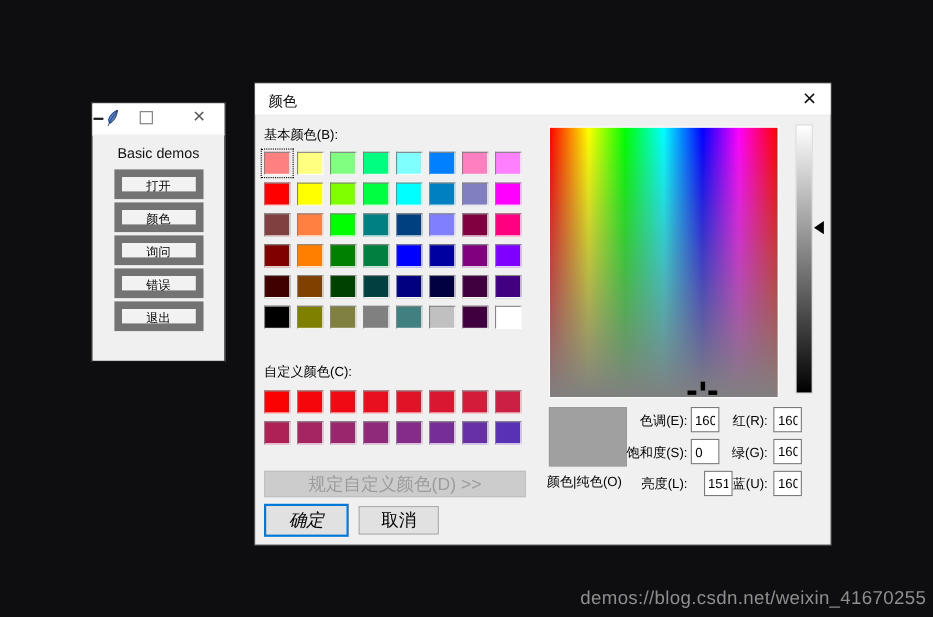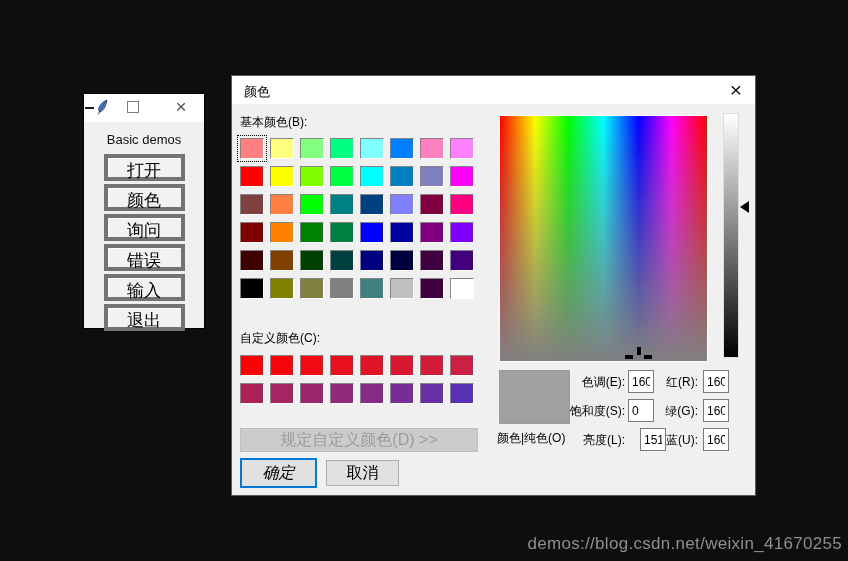--- a/index.html
+++ b/index.html
@@ -12,21 +12,21 @@
   .demo-titlebar{position:relative;height:28px;background:#ffffff;border-bottom:1px solid #f2f2f2;}
   .dash-icon{position:absolute;left:1px;top:13px;width:9px;height:2px;background:#1a1a1a;}
   .feather-icon{position:absolute;left:10px;top:5px;width:16px;height:17px;}
   .maxbox-icon{position:absolute;left:43px;top:7px;width:12px;height:12px;
                border:1px solid #7a7a7a;box-sizing:border-box;background:#fff;}
   .demo-close{position:absolute;left:86px;top:1px;width:22px;height:24px;
               font-size:19px;line-height:24px;text-align:center;color:#555;font-weight:300;}
   .demo-body{display:flex;flex-direction:column;align-items:center;padding-top:8px;}
   .demo-title{font-size:13px;color:#111;height:18px;line-height:18px;margin-bottom:2px;}
   .demo-btn{width:81px;height:27px;margin-top:3px;background:#f2f2f2;
-            border:4px solid #737373;font-size:17px;color:#000;
+            border:7px solid #737373;font-size:11px;color:#000;
             font-family:inherit;box-shadow:inset 1px 1px 0 #ffffff;}
 
   
   .dialog{position:absolute;left:232px;top:76px;width:523px;height:419px;
           background:#f0f0f0;box-shadow:0 0 0 1px #5a5a5a;}
   .dlg-titlebar{position:absolute;left:0;top:0;width:523px;height:28px;background:#ffffff;}
   .dlg-title{position:absolute;left:12px;top:7px;font-size:13px;color:#000;}
   .dlg-close{position:absolute;right:6px;top:1px;width:26px;height:26px;text-align:center;
              font-size:21px;line-height:26px;color:#111;font-weight:300;}
 
@@ -86,21 +86,20 @@
       </span>
       <span class="maxbox-icon"></span>
       <span class="demo-close">×</span>
     </div>
     <div class="demo-body">
       <div class="demo-title">Basic demos</div>
       <button class="demo-btn">打开</button>
       <button class="demo-btn">颜色</button>
       <button class="demo-btn">询问</button>
       <button class="demo-btn">错误</button>
-      <button class="demo-btn">输入</button>
       <button class="demo-btn">退出</button>
     </div>
   </div>
 
   <div class="dialog">
     <div class="dlg-titlebar">
       <span class="dlg-title">颜色</span>
       <span class="dlg-close">×</span>
     </div>
 

